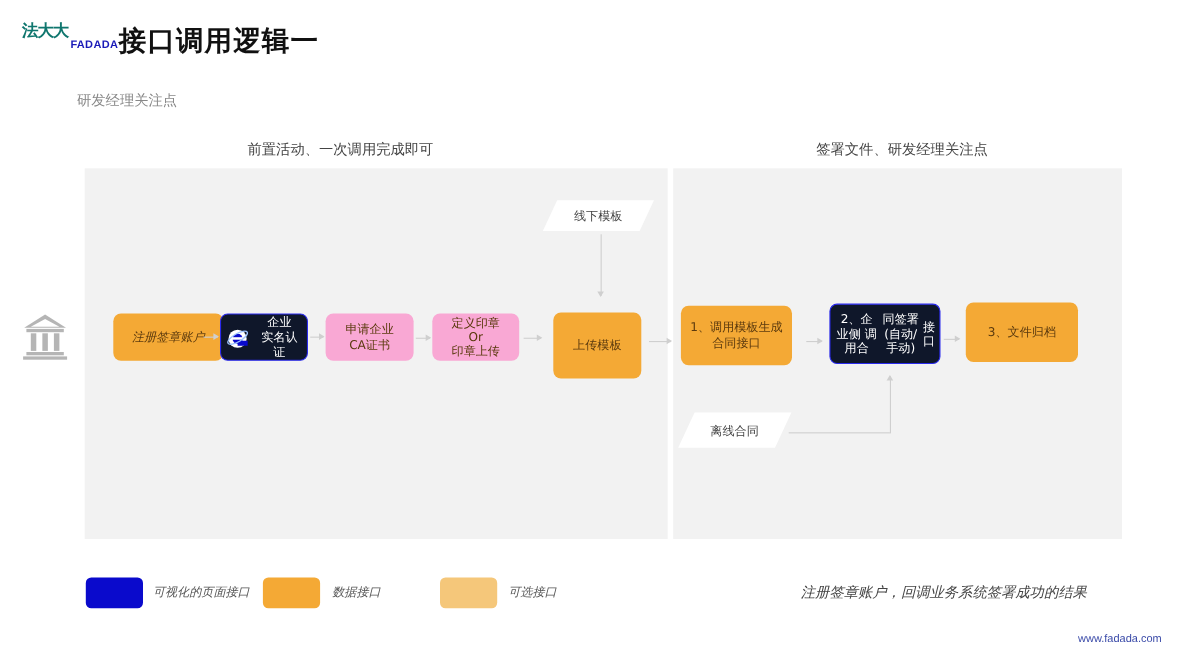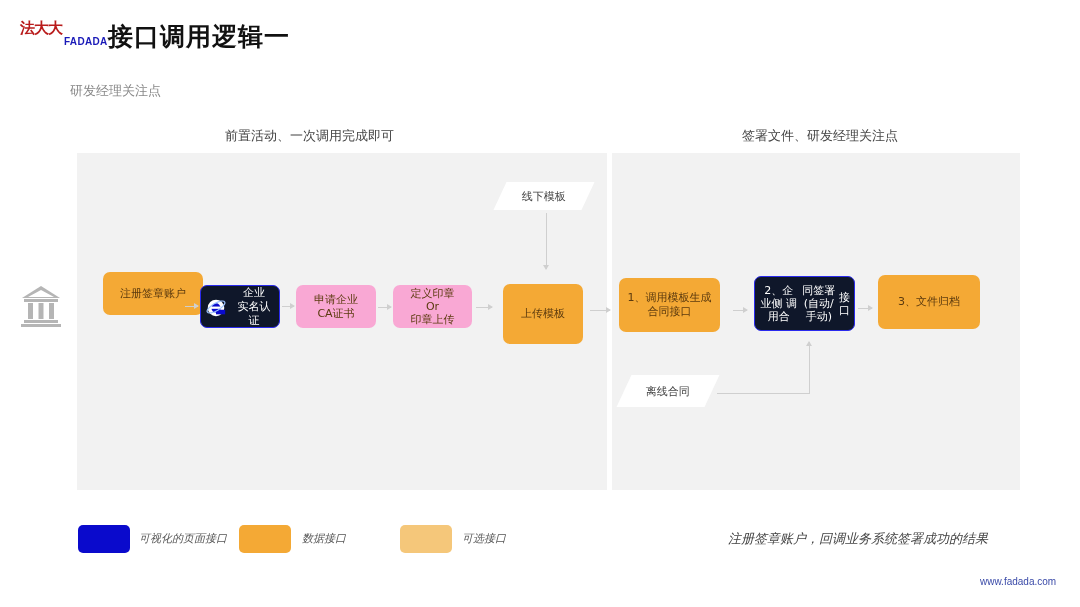--- a/index.html
+++ b/index.html
@@ -1,21 +1,21 @@
 <!DOCTYPE html>
 <html><head>
 <meta charset="utf-8">
 <style>
   * { box-sizing: border-box; margin: 0; padding: 0; }
   html, body { width: 1080px; height: 607px; background: #ffffff; overflow: hidden; }
   body { position: relative; font-family: "DejaVu Sans", "Liberation Sans", sans-serif; color: #333; }
   .abs { position: absolute; }
 
   .logo { left: 20px; top: 20px; width: 56px; height: 30px; }
-  .logo-cn { display: block; color: #b91c1c; font-weight: bold; font-size: 15px; line-height: 16px; letter-spacing: -1px; }
+  .logo-cn { display: block; color: #0f766e; font-weight: bold; font-size: 15px; line-height: 16px; letter-spacing: -1px; }
   .logo-en { display: block; color: #1a1ab8; font-weight: bold; font-size: 10px; line-height: 11px; letter-spacing: 0.3px; font-family: "Liberation Sans", sans-serif; padding-left: 44px; }
 
   .page-title { left: 108px; top: 20px; font-size: 25px; font-weight: bold; color: #111; letter-spacing: 1px; }
   .subtitle { left: 70px; top: 82px; font-size: 13px; color: #888; }
 
   .section-title { font-size: 13px; color: #444; top: 127px; }
 
   .panel { background: #f2f2f2; top: 153px; height: 337px; }
 
   .box { display: flex; align-items: center; justify-content: center; text-align: center; border-radius: 7px; font-size: 11px; line-height: 14px; padding: 2px 4px; }
@@ -62,21 +62,21 @@
     <polygon points="21,6 8,13 34,13" fill="#ffffff"></polygon>
     <rect x="4" y="15" width="34" height="3" fill="#b5b5b5"></rect>
     <rect x="8" y="19" width="5" height="16" fill="#b5b5b5"></rect>
     <rect x="18.5" y="19" width="5" height="16" fill="#b5b5b5"></rect>
     <rect x="29" y="19" width="5" height="16" fill="#b5b5b5"></rect>
     <rect x="4" y="36" width="34" height="3" fill="#b5b5b5"></rect>
     <rect x="1" y="40" width="40" height="3" fill="#b5b5b5"></rect>
   </svg>
 </div>
 
-<div class="abs box data" style="left:103px; top:272px; width:100px; height:43px;">
+<div class="abs box data" style="left:103px; top:285px; width:100px; height:43px;font-style:italic;">
   <span>注册签章账户</span>
 </div>
 <div class="abs arrow-h" style="left:185px; top:306px; width:13px;"></div>
 
 <div class="abs box visual" style="left:200px; top:285px; width:80px; height:43px; justify-content:flex-start; padding-left:4px;">
   <svg class="ie-icon" viewBox="0 0 24 24">
     <circle cx="12" cy="13" r="9" fill="#ffffff"></circle>
     <circle cx="12" cy="13" r="5" fill="#0a0acc"></circle>
     <rect x="6" y="11.5" width="12" height="2.5" fill="#ffffff"></rect>
     <rect x="12" y="15" width="10" height="5" fill="#0a0acc"></rect>

